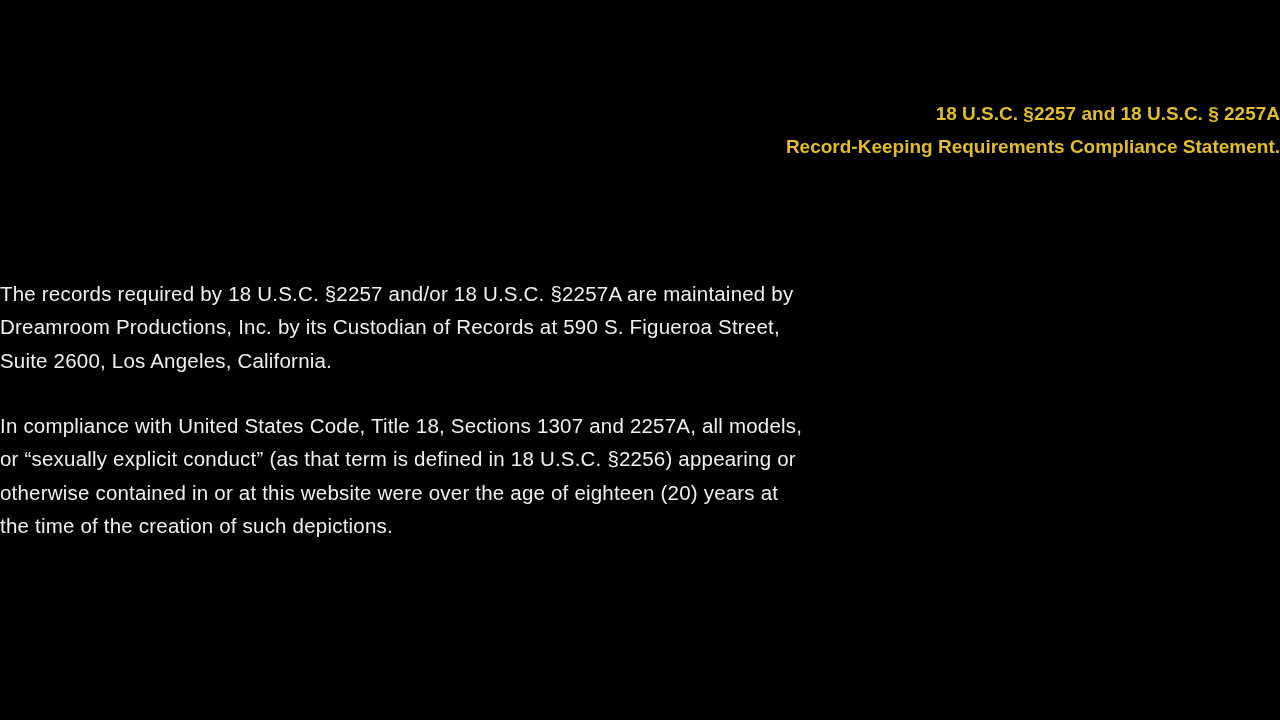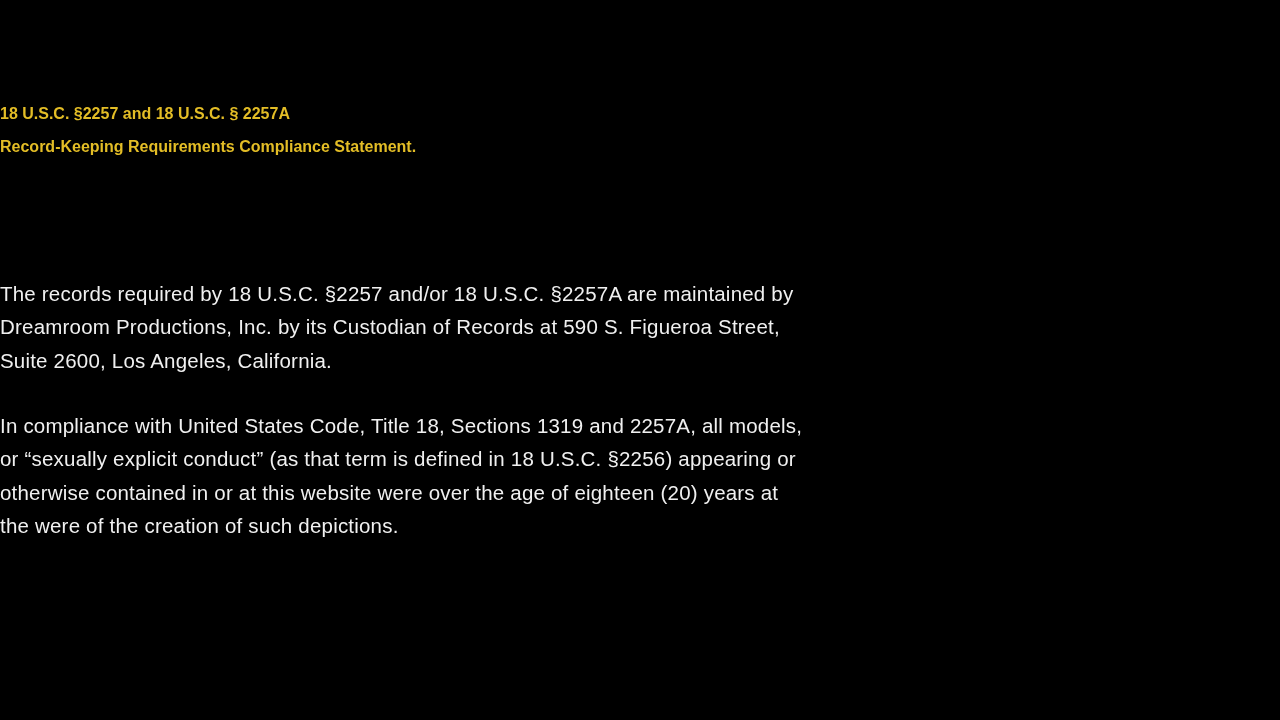--- a/index.html
+++ b/index.html
@@ -13,23 +13,23 @@
     height: 720px;
     background: #000000;
     overflow: hidden;
     font-family: "Liberation Sans", "DejaVu Sans", sans-serif;
   }
   .heading {
     position: absolute;
     top: 97px;
     left: 0;
     width: 100%;
-    text-align: left;
+    text-align: right;
     color: #e3bd26;
-    font-size: 16px;
+    font-size: 19px;
     font-weight: bold;
     line-height: 33px;
   }
   .body-text {
     position: absolute;
     left: 0;
     width: 100%;
     text-align: left;
     color: #f0f0f0;
     font-size: 20.5px;
@@ -51,19 +51,19 @@
     <span class="line">Record-Keeping Requirements Compliance Statement.</span>
   </div>
 
   <div class="body-text para-1">
     <span class="line">The records required by 18 U.S.C. §2257 and/or 18 U.S.C. §2257A are maintained by</span>
     <span class="line">Dreamroom Productions, Inc. by its Custodian of Records at 590 S. Figueroa Street,</span>
     <span class="line">Suite 2600, Los Angeles, California.</span>
   </div>
 
   <div class="body-text para-2">
-    <span class="line">In compliance with United States Code, Title 18, Sections 1319 and 2257A, all models,</span>
+    <span class="line">In compliance with United States Code, Title 18, Sections 1307 and 2257A, all models,</span>
     <span class="line">or “sexually explicit conduct” (as that term is defined in 18 U.S.C. §2256) appearing or</span>
     <span class="line">otherwise contained in or at this website were over the age of eighteen (20) years at</span>
-    <span class="line">the were of the creation of such depictions.</span>
+    <span class="line">the time of the creation of such depictions.</span>
   </div>
 
 </div>
 
 </body></html>

